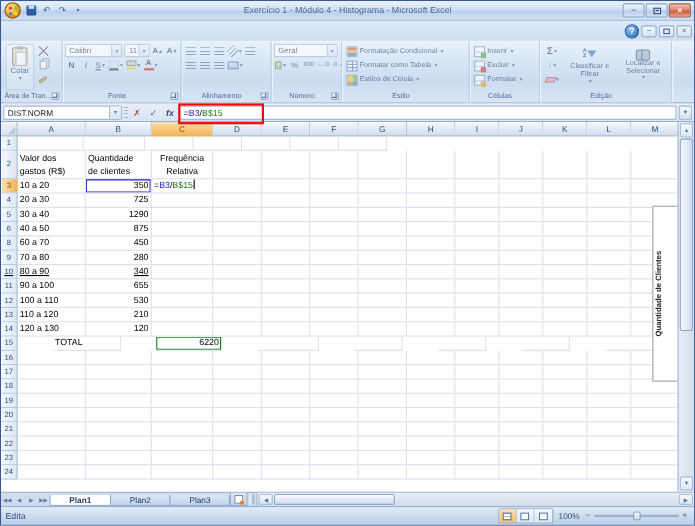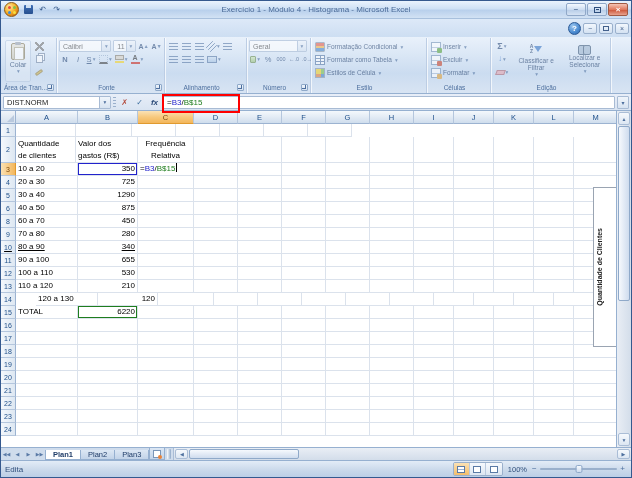--- a/index.html
+++ b/index.html
@@ -143,21 +143,21 @@
 .chart-ylabel { writing-mode:vertical-rl; transform:rotate(180deg); font-size:7px; font-weight:bold; color:#222; white-space:nowrap; }
 
 .vscroll { flex:0 0 15px; background:linear-gradient(to right,#e9eef5,#d3ddea); border-left:1px solid #96b0d0; display:flex; flex-direction:column; z-index:4; }
 .sarr { height:13px; margin:1px; display:flex; align-items:center; justify-content:center; font-size:5px; color:#4d6f9e; background:linear-gradient(#f6f9fd,#dce6f2); border:1px solid #aabdd6; border-radius:2px; }
 .vthumb { flex:0 0 175px; margin:0 1px; background:linear-gradient(to right,#f6f9fd,#cfdcee); border:1px solid #8fa9c9; border-radius:2px; }
 .vfill { flex:1 1 auto; }
 
 
 .tabsrow { height:13px; flex:0 0 auto; display:flex; align-items:stretch; background:#cfdcec; border-top:1px solid #96b0d0; font-size:7.5px; }
 .nav { width:11px; display:flex; align-items:center; justify-content:center; color:#5a7aa6; font-size:5px; }
-.stab { padding:0 7px; display:flex; align-items:center; background:linear-gradient(#dce7f4,#c2d3e8); border:1px solid #96b0d0; border-top:none; color:#1f3c68; margin-right:-1px; }
+.stab { padding:0 17px; display:flex; align-items:center; background:linear-gradient(#dce7f4,#c2d3e8); border:1px solid #96b0d0; border-top:none; color:#1f3c68; margin-right:-1px; }
 .stab.active { background:#fff; font-weight:bold; z-index:2; }
 .instab { width:16px; display:flex; align-items:center; justify-content:center; background:linear-gradient(#dce7f4,#c2d3e8); border:1px solid #96b0d0; border-top:none; margin-left:1px; }
 .insheet { width:8px; height:8px; background:#fff; border:1px solid #7a96b8; position:relative; }
 .insheet:after { content:""; position:absolute; right:-2px; bottom:-2px; width:4px; height:4px; background:#e8833a; border-radius:50%; }
 .tsplit { width:4px; margin:1px 2px; background:linear-gradient(to right,#fff,#8fa9c9); border-radius:1px; }
 .hscroll { flex:1 1 auto; display:flex; align-items:stretch; background:linear-gradient(#e9eef5,#d3ddea); border-left:1px solid #aabdd6; }
 .harr { width:13px; margin:1px; display:flex; align-items:center; justify-content:center; font-size:5px; color:#4d6f9e; background:linear-gradient(#f6f9fd,#dce6f2); border:1px solid #aabdd6; border-radius:2px; }
 .hthumb { width:110px; margin:1px 0; background:linear-gradient(#f6f9fd,#cfdcee); border:1px solid #8fa9c9; border-radius:2px; }
 .hfill { flex:1 1 auto; }
 
@@ -477,27 +477,27 @@
           <div class="cell" style="flex: 0 0 60px;"></div>
           <div class="cell" style="flex: 0 0 56px;"></div>
           <div class="cell" style="flex: 0 0 44px;"></div>
           <div class="cell" style="flex: 0 0 44px;"></div>
           <div class="cell" style="flex: 0 0 44px;"></div>
           <div class="cell" style="flex: 0 0 44px;"></div>
           <div class="cell" style="flex: 0 0 44px;"></div>
         </div>
         <div class="grow" style="height: 26px;">
           <div class="rh">2</div>
+          <div class="cell two" style="flex: 0 0 62px;">
+            <div class="cl">Valor dos</div>
+            <div class="cl">gastos (R$)</div>
+          </div>
           <div class="cell two" style="flex: 0 0 60px;">
             <div class="cl">Quantidade</div>
             <div class="cl">de clientes</div>
-          </div>
-          <div class="cell two" style="flex: 0 0 62px;">
-            <div class="cl">Valor dos</div>
-            <div class="cl">gastos (R$)</div>
           </div>
           <div class="cell center two" style="flex: 0 0 56px;">
             <div class="cl">Frequência</div>
             <div class="cl">Relativa</div>
           </div>
           <div class="cell" style="flex: 0 0 44px;"></div>
           <div class="cell" style="flex: 0 0 44px;"></div>
           <div class="cell" style="flex: 0 0 44px;"></div>
           <div class="cell" style="flex: 0 0 44px;"></div>
           <div class="cell" style="flex: 0 0 44px;"></div>
@@ -662,35 +662,35 @@
           <div class="cell" style="flex: 0 0 44px;"></div>
           <div class="cell" style="flex: 0 0 44px;"></div>
           <div class="cell" style="flex: 0 0 40px;"></div>
           <div class="cell" style="flex: 0 0 40px;"></div>
           <div class="cell" style="flex: 0 0 40px;"></div>
           <div class="cell" style="flex: 0 0 40px;"></div>
           <div class="cell" style="flex: 0 0 44px;"></div>
         </div>
         <div class="grow" style="height: 13px;">
           <div class="rh">14</div>
-          <div class="cell" style="flex: 0 0 62px; margin-left: 20px;">120 a 130</div>
+          <div class="cell" style="flex: 0 0 62px;">120 a 130</div>
           <div class="cell num" style="flex: 0 0 60px;">120</div>
           <div class="cell" style="flex: 0 0 56px;"></div>
           <div class="cell" style="flex: 0 0 44px;"></div>
           <div class="cell" style="flex: 0 0 44px;"></div>
           <div class="cell" style="flex: 0 0 44px;"></div>
           <div class="cell" style="flex: 0 0 44px;"></div>
           <div class="cell" style="flex: 0 0 44px;"></div>
           <div class="cell" style="flex: 0 0 40px;"></div>
           <div class="cell" style="flex: 0 0 40px;"></div>
           <div class="cell" style="flex: 0 0 40px;"></div>
           <div class="cell" style="flex: 0 0 40px;"></div>
           <div class="cell" style="flex: 0 0 44px;"></div>
         </div>
-        <div class="grow" style="height: 13px;">
+        <div class="grow" style="height: 13px; gap: 32px;">
           <div class="rh">15</div>
           <div class="cell" style="flex: 0 0 62px;">TOTAL</div>
           <div class="cell num" style="flex: 0 0 60px; box-shadow: rgb(30, 125, 30) 0px 0px 0px 1px inset;">6220</div>
           <div class="cell" style="flex: 0 0 56px;"></div>
           <div class="cell" style="flex: 0 0 44px;"></div>
           <div class="cell" style="flex: 0 0 44px;"></div>
           <div class="cell" style="flex: 0 0 44px;"></div>
           <div class="cell" style="flex: 0 0 44px;"></div>
           <div class="cell" style="flex: 0 0 44px;"></div>
           <div class="cell" style="flex: 0 0 40px;"></div>

